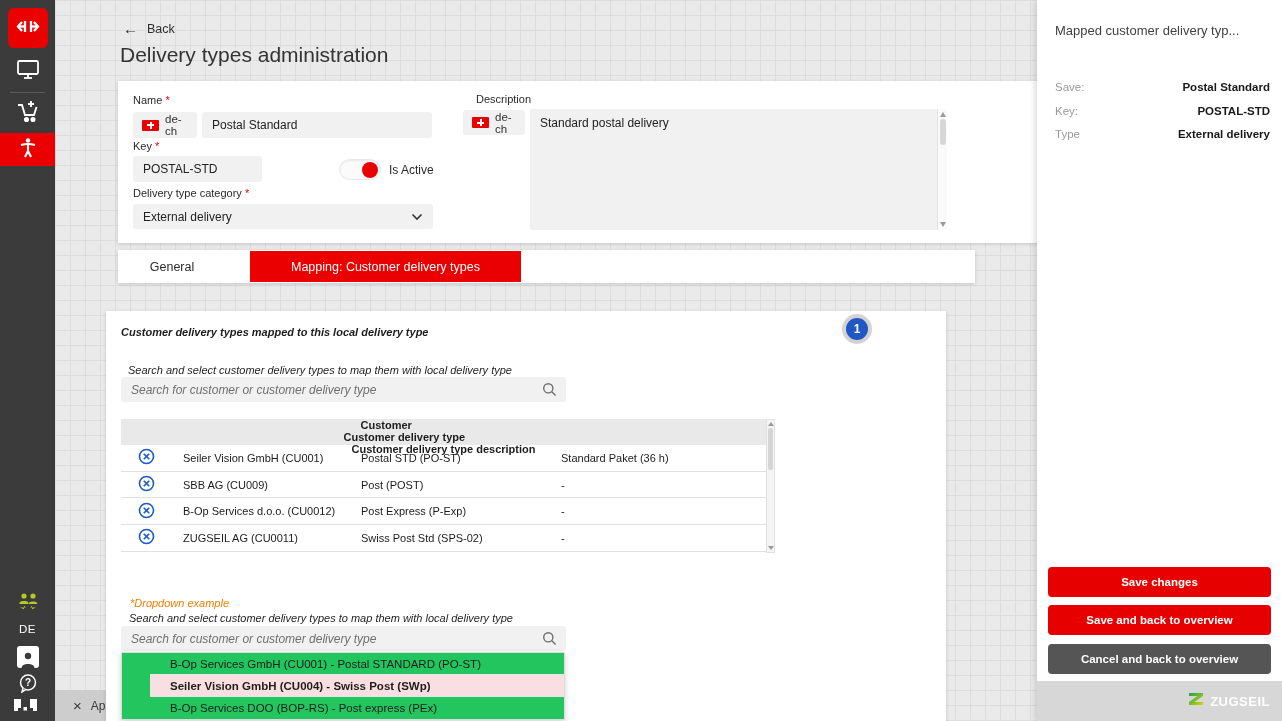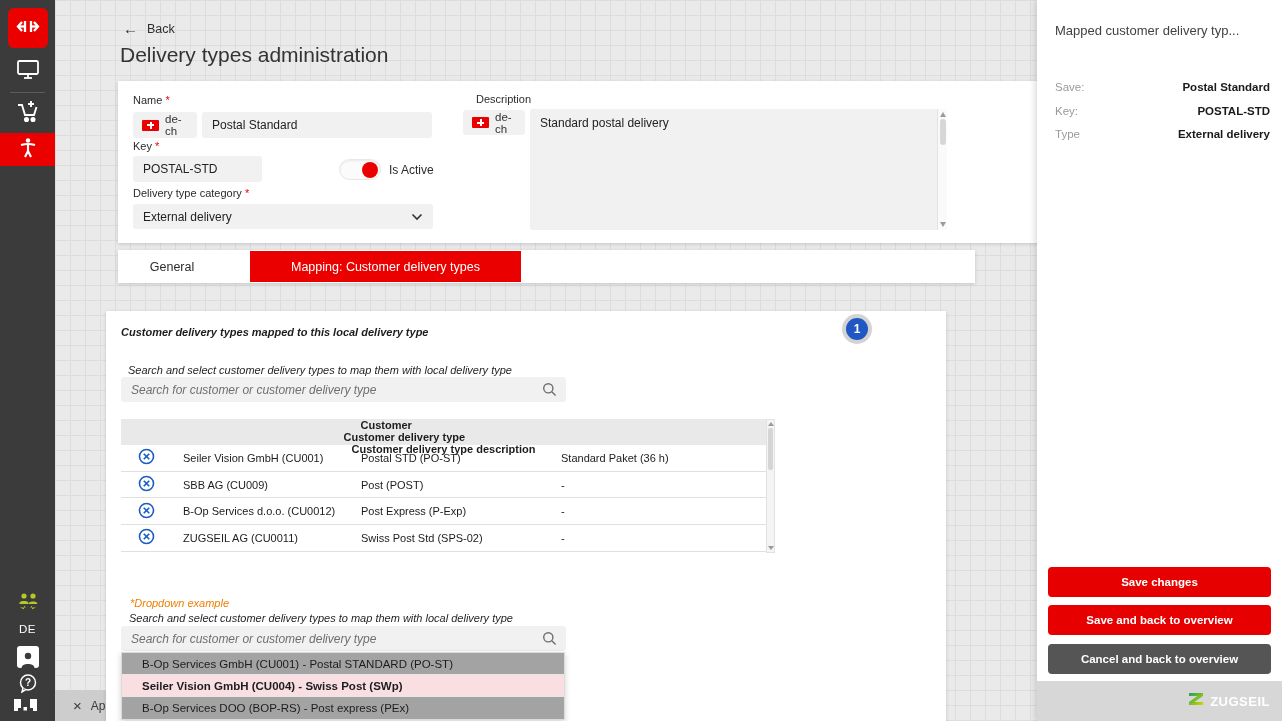--- a/index.html
+++ b/index.html
@@ -71,21 +71,21 @@
   .c-cust { width:190px; padding-left:12px; flex:0 0 auto; }
   .c-type { width:200px; flex:0 0 auto; }
   .c-desc { flex:1; }
   .tscroll { position:absolute; right:-9px; top:0; bottom:-1px; width:9px; background:#f4f4f4; border:1px solid #e2e2e2; }
   .tscroll .up,.tscroll .dn { position:absolute; left:1.2px; width:0; height:0; border-left:3px solid transparent; border-right:3px solid transparent; }
   .tscroll .up { top:2px; border-bottom:4px solid #9a9a9a; }
   .tscroll .dn { bottom:2px; border-top:4px solid #9a9a9a; }
   .tscroll .thumb { position:absolute; left:1px; top:8px; width:5px; height:42px; background:#d5d5d5; border-radius:2px; }
 
   .dd-caption { position:absolute; left:24px; top:286px; font-size:11px; font-style:italic; color:#EE7F00; }
-  .listbox { position:absolute; left:15px; top:341px; width:444px; background:#a3a3a3; border:1px solid #dcdcdc; box-shadow:0 2px 6px rgba(0,0,0,0.18); }
+  .listbox { position:absolute; left:15px; top:341px; width:444px; background:#22c55e; border:1px solid #dcdcdc; box-shadow:0 2px 6px rgba(0,0,0,0.18);padding-left:28px; }
   .opt { height:22px; display:flex; align-items:center; padding-left:20px; font-size:11.5px; color:#1d1d1d; border-bottom:1px solid #e6e6e6; cursor:pointer; }
   .opt:last-child { border-bottom:none; }
   .opt.hl { background:#f9dfe2; font-weight:bold; }
 
   
   .app-banner { position:absolute; left:0; top:690px; width:125px; height:31px; background:#cdcdcd; z-index:1; display:flex; align-items:center; gap:9px; padding-left:18px; overflow:hidden; white-space:nowrap; }
   .app-banner .x { font-size:15px; color:#3a3a3a; cursor:pointer; }
   .app-banner .txt { font-size:12px; color:#3a3a3a; }
 
   

